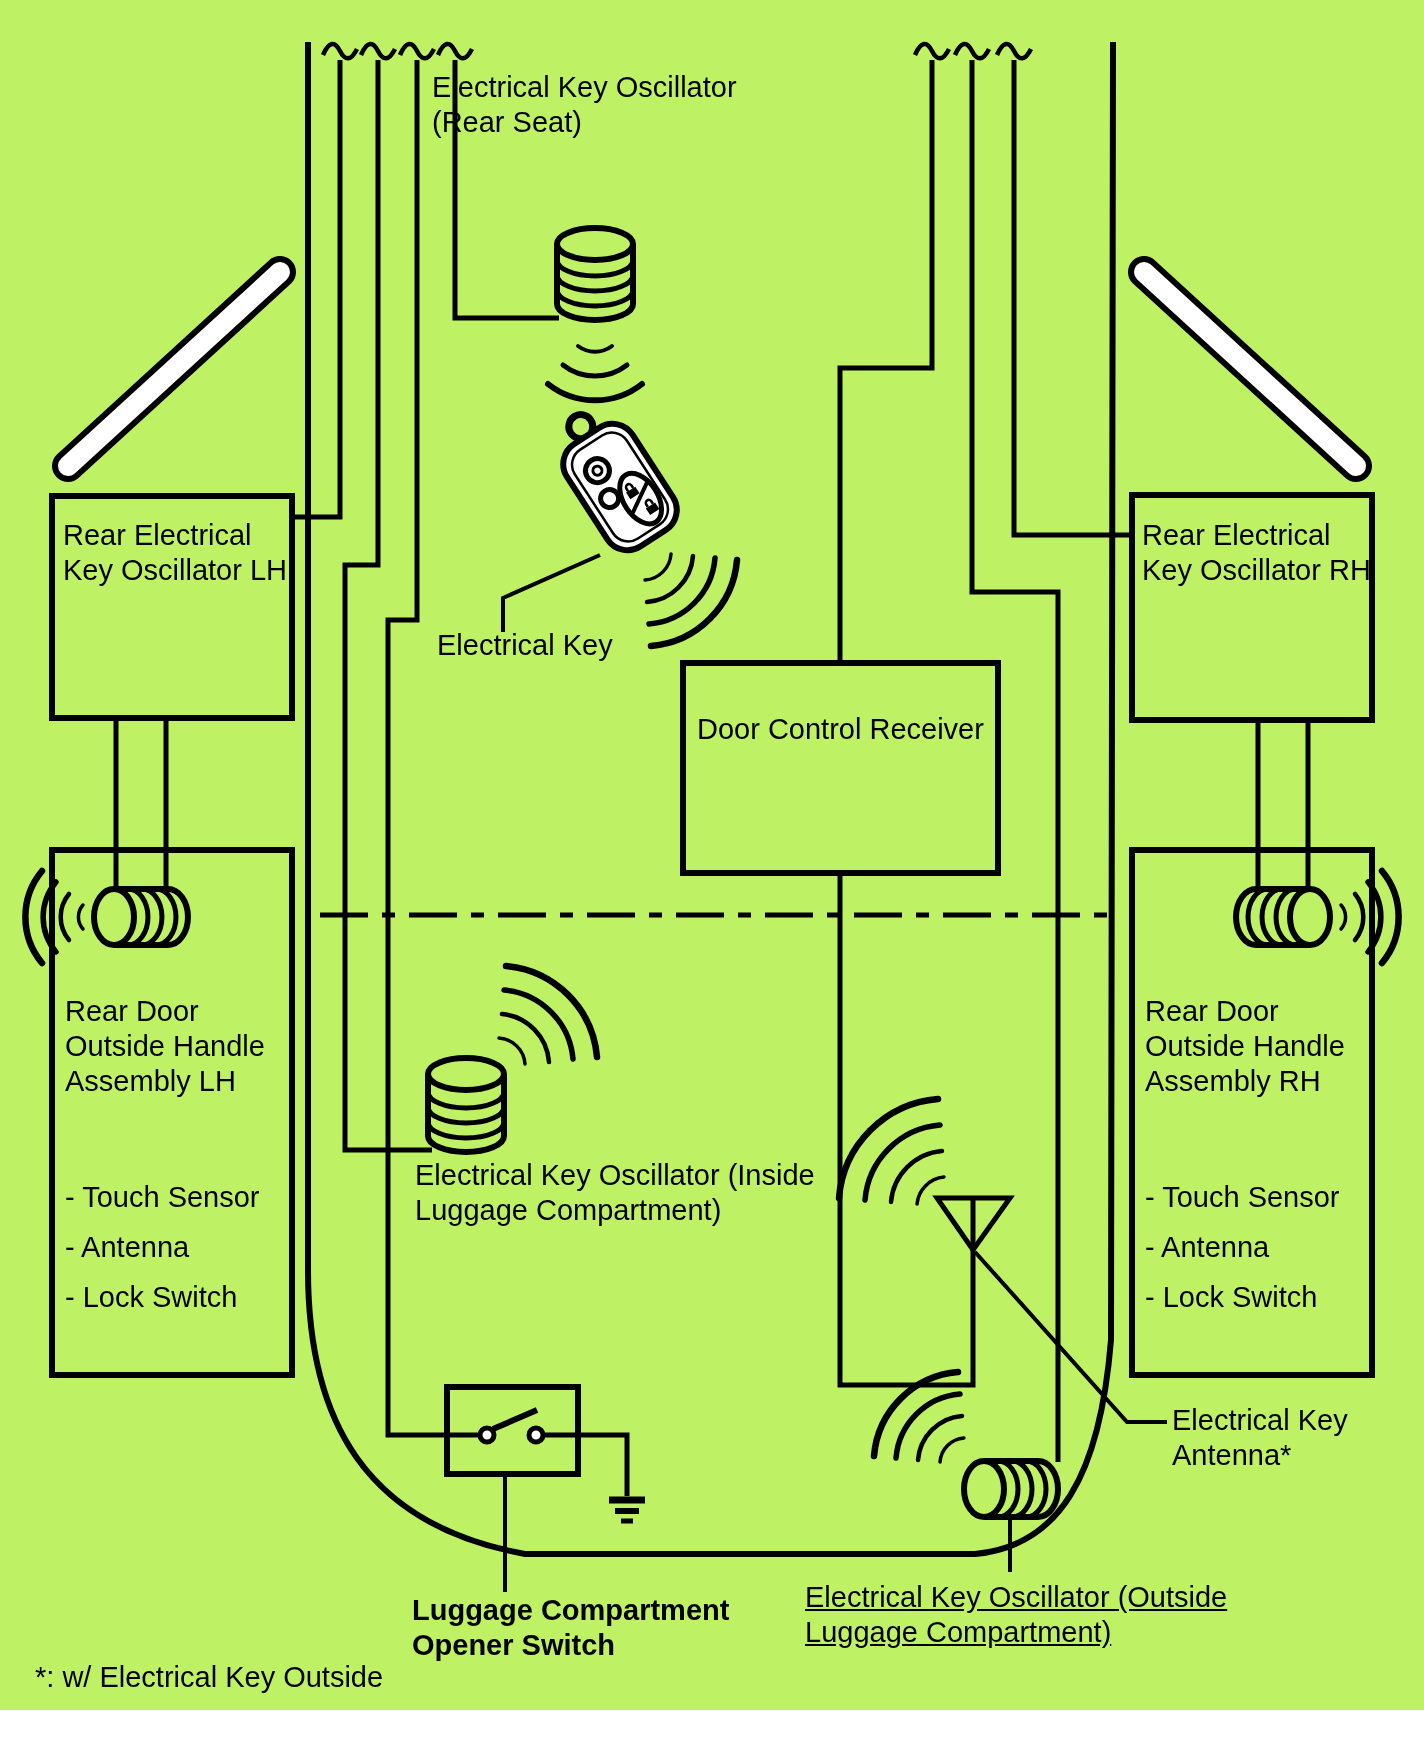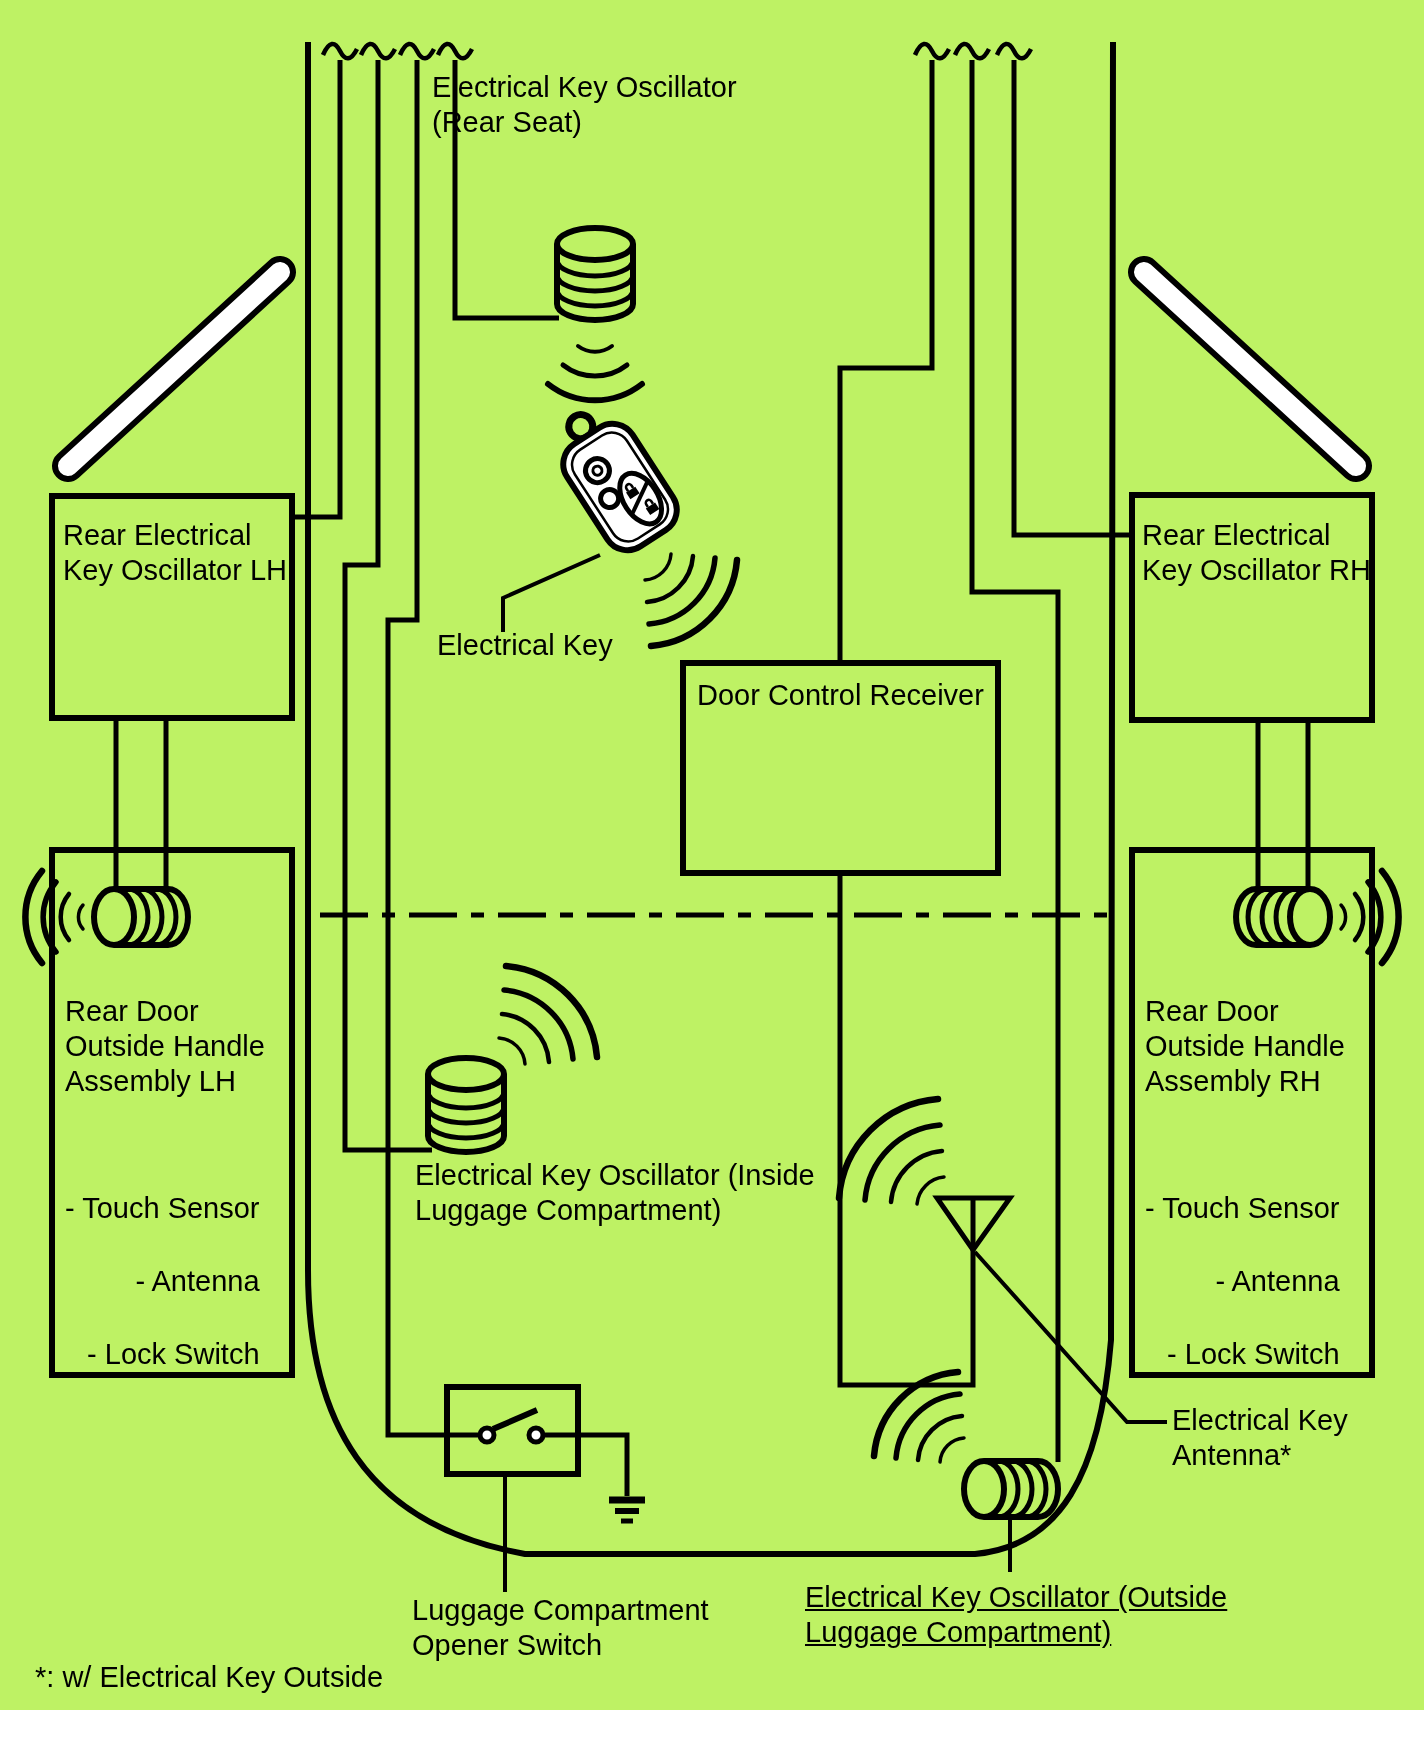--- a/index.html
+++ b/index.html
@@ -14,21 +14,21 @@
   }
   #lineart { position: absolute; left: 0; top: 0; }
   .lbl {
     position: absolute;
     font-size: 29px;
     line-height: 35px;
     white-space: pre-line;
     letter-spacing: 0px;
     color: #000;
   }
-  .lbl.items { line-height: 73px; text-align: right; }
+  .lbl.items { line-height: 50px; }
   .lbl.marker { font-size: 22px; font-weight: bold; line-height: 24px; }
 </style>
 </head>
 <body>
 
 <div id="canvas">
 
   <svg id="lineart" width="1424" height="1763" viewBox="0 0 1424 1763" fill="none" stroke="#000" stroke-width="5">
 
     <defs>
@@ -225,21 +225,21 @@
 (Rear Seat)</div>
 
   <div class="lbl" style="left:63px; top:518px;">Rear Electrical
 Key Oscillator LH</div>
 
   <div class="lbl" style="left:1142px; top:518px;">Rear Electrical
 Key Oscillator RH</div>
 
   <div class="lbl" style="left:437px; top:628px;">Electrical Key</div>
 
-  <div class="lbl" style="left:697px; top:678px;">Door Control Receiver</div>
+  <div class="lbl" style="left:697px; top:712px;">Door Control Receiver</div>
 
   <div class="lbl" style="left:65px; top:994px;">Rear Door
 Outside Handle
 Assembly LH</div>
 
   <div class="lbl items" style="left:65px; top:1172px;">- Touch Sensor
 - Antenna
 - Lock Switch</div>
 
   <div class="lbl" style="left:1145px; top:994px;">Rear Door
@@ -252,19 +252,19 @@
 
   <div class="lbl" style="left:415px; top:1158px;">Electrical Key Oscillator (Inside
 Luggage Compartment)</div>
 
   <div class="lbl" style="left:1172px; top:1403px;">Electrical Key
 Antenna*</div>
 
   <div class="lbl" style="left:805px; top:1580px;text-decoration:underline;">Electrical Key Oscillator (Outside
 Luggage Compartment)</div>
 
-  <div class="lbl" style="left:412px; top:1593px;">Luggage Compartment
+  <div class="lbl" style="left:412px; top:1593px;font-weight:bold;">Luggage Compartment
 Opener Switch</div>
 
   <div class="lbl" style="left:35px; top:1660px;">*: w/ Electrical Key Outside</div>
 
   <div class="lbl marker" style="left:8px; top:1730px;">N</div>
 </div>
 
 </body></html>

